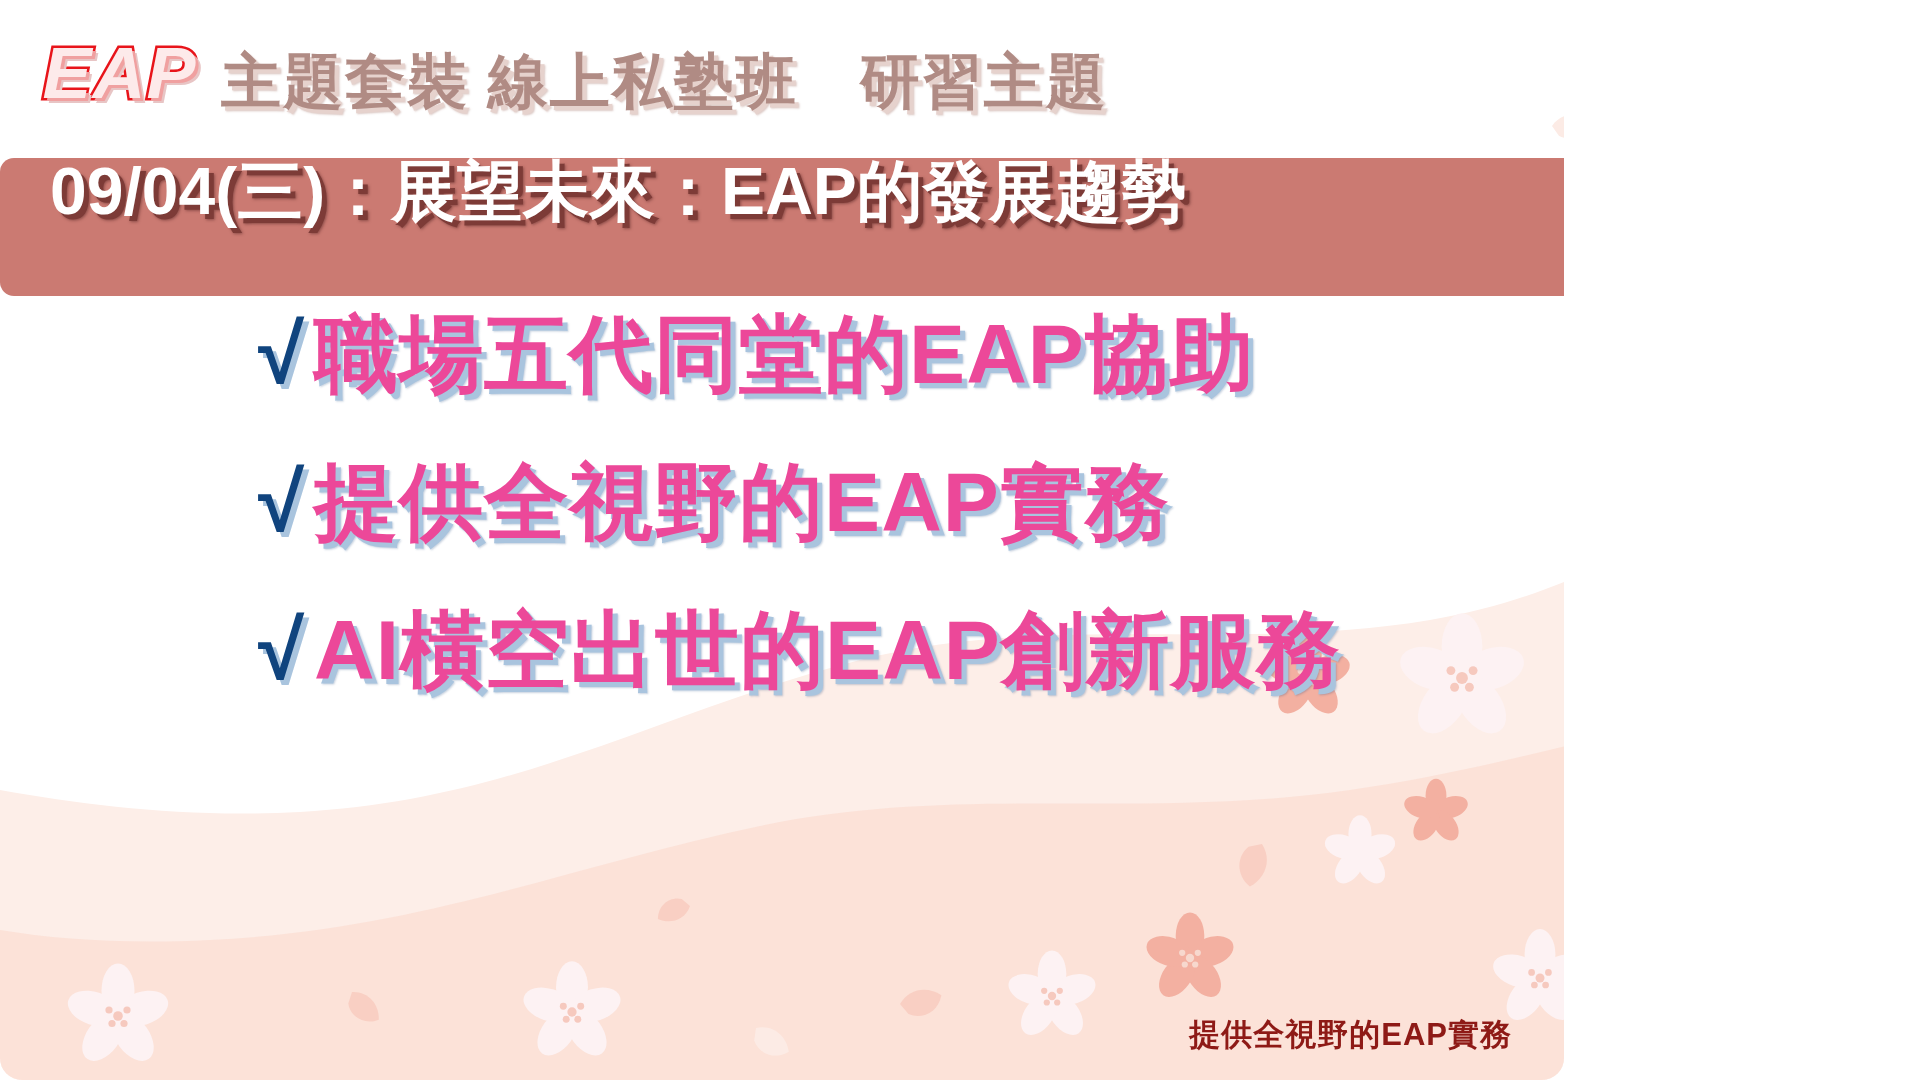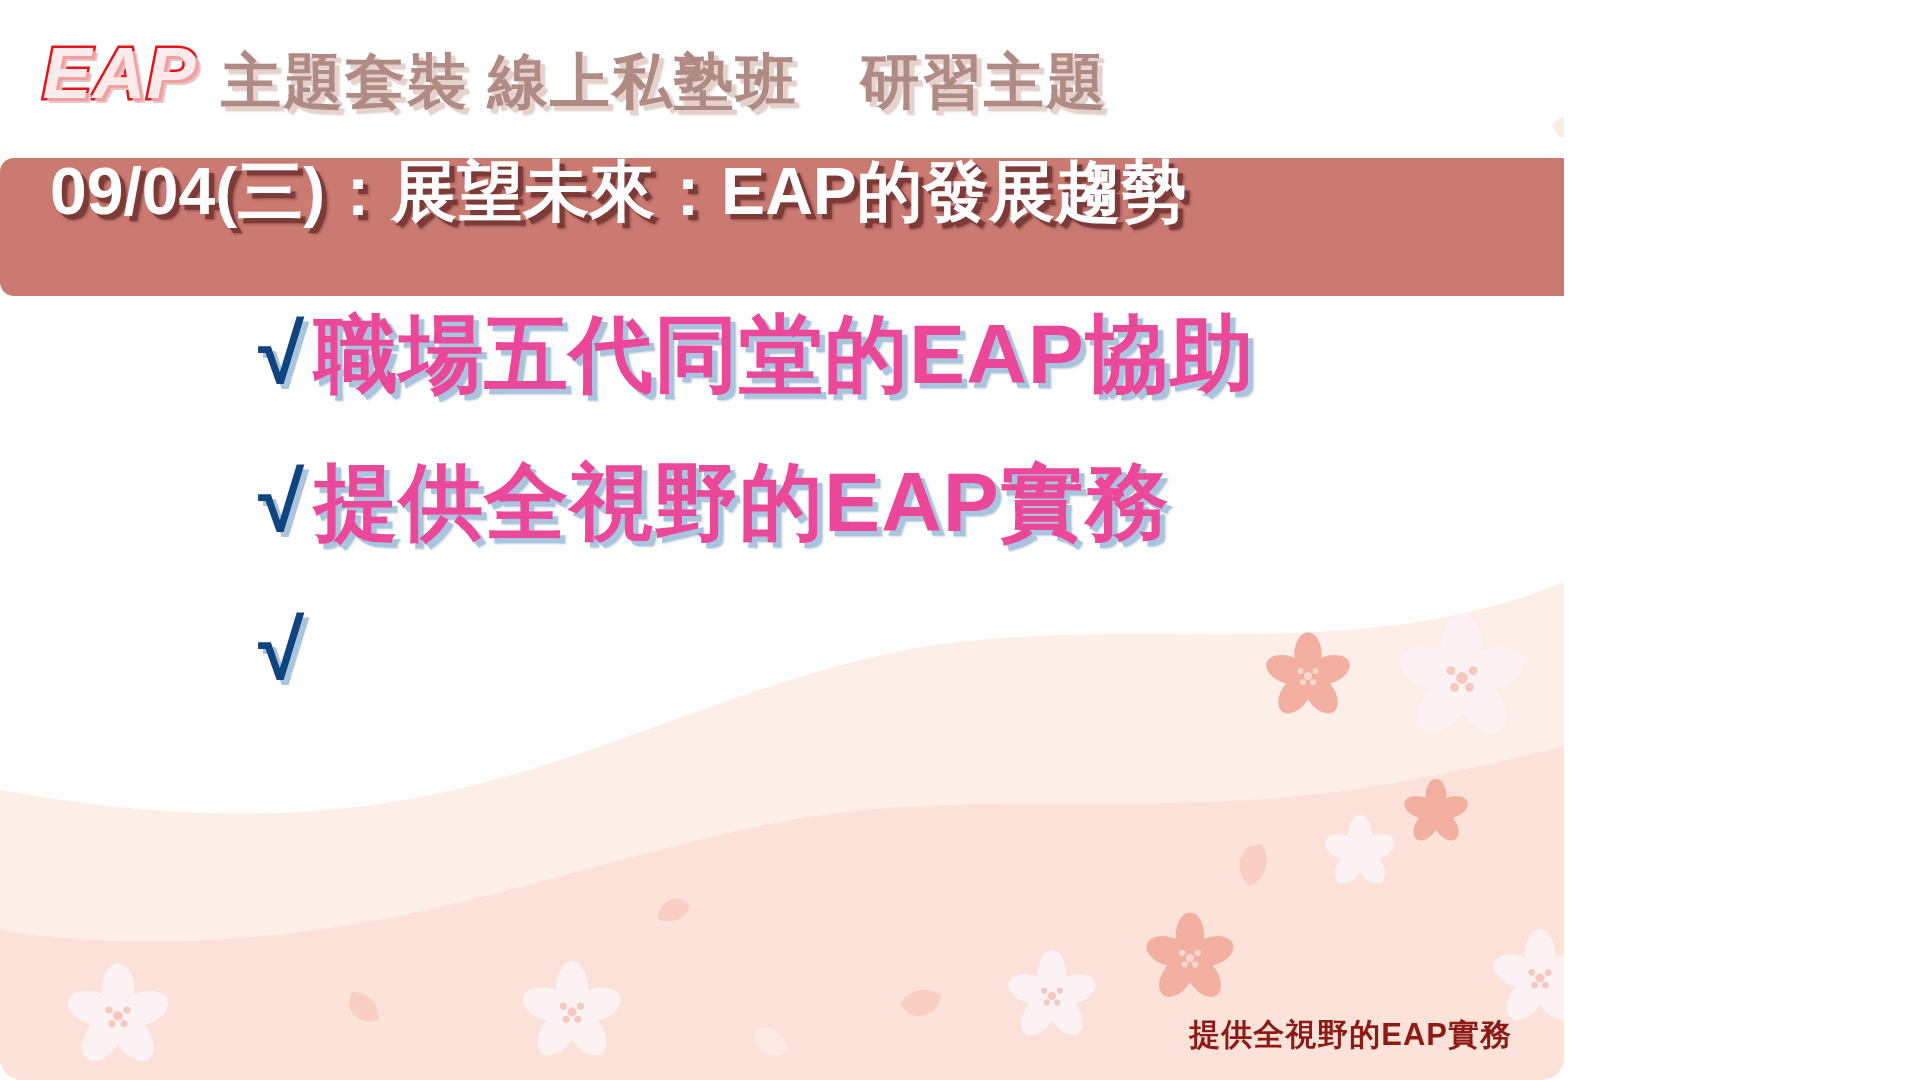--- a/index.html
+++ b/index.html
@@ -249,19 +249,20 @@
       <span class="bullet-text">職場五代同堂的EAP協助</span>
     </div>
 
     <div class="bullet-row">
       <span class="bullet-check">√</span>
       <span class="bullet-text">提供全視野的EAP實務</span>
     </div>
 
     <div class="bullet-row">
       <span class="bullet-check">√</span>
+      <span class="bullet-text">AI橫空出世的EAP創新服務</span>
     </div>
 
   </div>
 
   <div id="footer-note">提供全視野的EAP實務</div>
 
 </div>
 
 </body></html>

